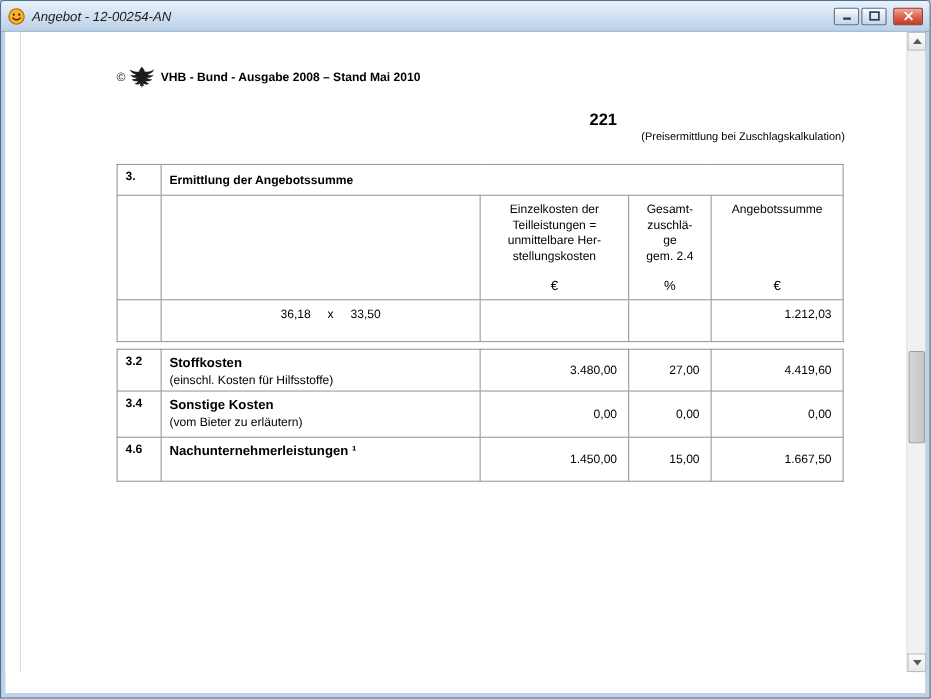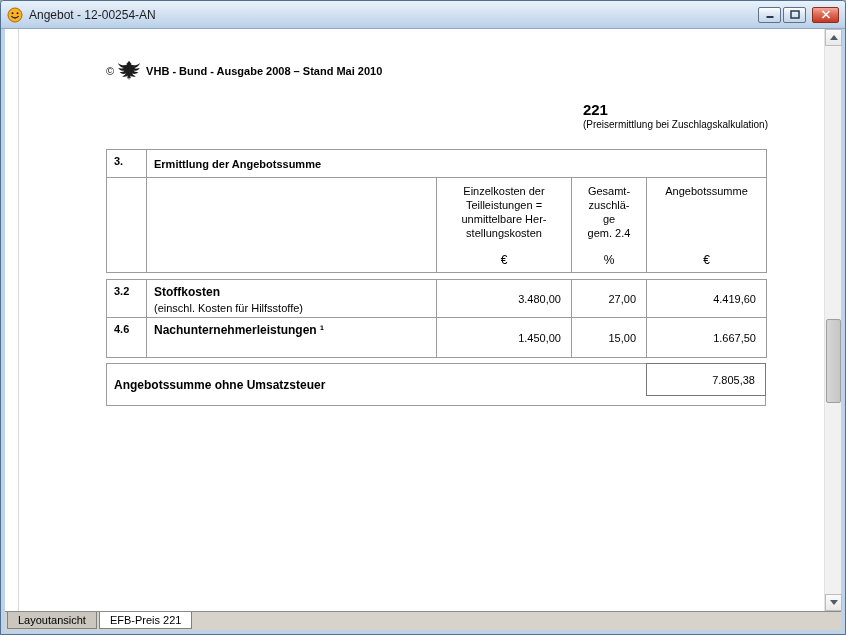--- a/index.html
+++ b/index.html
@@ -16,21 +16,21 @@
     border:1px solid #51708f;
     border-radius:4px 4px 0 0;
     box-sizing:border-box;
   }
   .titlebar{
     position:absolute;top:0;left:0;right:0;height:28px;
     background:linear-gradient(#e9f2fb,#d4e2f2 45%,#bfd4ea 90%,#b7cde5);
     border-bottom:1px solid #92a9c2;
     border-radius:3px 3px 0 0;
     display:flex;align-items:center;
-    padding:0 6px;box-sizing:border-box;
+    padding:0 6px;box-sizing:border-box;font-style:italic;
   }
   .title-text{font-size:12px;color:#1c1c1c;margin-left:6px;}
   .win-buttons{margin-left:auto;display:flex;gap:2px;align-items:center;}
   .win-btn{
     width:23px;height:16px;border:1px solid #5f7186;border-radius:2px;
     background:linear-gradient(#fdfeff,#dde7f2 45%,#c6d6e8);
     display:flex;align-items:center;justify-content:center;
     box-sizing:border-box;padding:0;cursor:default;
   }
   .win-btn.close{
@@ -55,21 +55,21 @@
     position:absolute;left:101px;top:30px;
     display:flex;align-items:center;
   }
   .copy-mark{font-size:11px;color:#222;margin-right:3px;}
   .eagle{margin-right:5px;display:block;}
   .edition-text{font-size:11px;font-weight:bold;color:#000;}
   .form-id{
     position:absolute;right:56px;top:72px;text-align:left;
   }
   .form-number{font-size:15px;font-weight:bold;line-height:18px;}
-  .form-subtitle{font-size:10px;line-height:12px;}
+  .form-subtitle{font-size:10px;line-height:12px;margin-left:47px;}
   
   .form-wrap{position:absolute;left:101px;top:120px;width:662px;}
   table.fbox{border-collapse:collapse;table-layout:fixed;width:660px;background:#fff;}
   table.fbox td{
     border:1px solid #9c9c9c;padding:0;vertical-align:top;
     font-size:11px;color:#000;overflow:hidden;
   }
   .gap6{height:6px;}
   .gap5{height:5px;}
   .numcell{font-weight:bold;font-size:12px;padding:5px 0 0 7px !important;}
@@ -229,20 +229,27 @@
               <span class="unit">%</span>
             </div>
                 </td>
             <td>
                   <div class="hcell">
               <span class="pre-line">Angebotssumme</span>
               <span class="unit">€</span>
             </div>
                 </td>
           </tr>
+          <tr style="height:38px">
+            <td></td>
+            <td class="calc">36,18     x     33,50</td>
+            <td></td>
+            <td></td>
+            <td class="val top">1.212,03</td>
+          </tr>
         </tbody>
           </table>
 
         <div class="gap6"></div>
 
         <table class="fbox">
           <colgroup>
               <col style="width:40px">
               <col style="width:290px">
               <col style="width:135px">
@@ -253,57 +260,53 @@
               <tr style="height:38px">
             <td class="numcell">3.2</td>
             <td class="desc">
               <div class="row-title">Stoffkosten</div>
               <div class="row-sub pre-line">(einschl. Kosten für Hilfsstoffe)</div>
             </td>
             <td class="val">3.480,00</td>
             <td class="val">27,00</td>
             <td class="val">4.419,60</td>
           </tr>
+          <tr style="height:42px">
+            <td class="numcell">3.4</td>
+            <td class="desc">
+              <div class="row-title">Sonstige Kosten</div>
+              <div class="row-sub pre-line">(vom Bieter zu erläutern)</div>
+            </td>
+            <td class="val">0,00</td>
+            <td class="val">0,00</td>
+            <td class="val">0,00</td>
+          </tr>
           <tr style="height:40px">
             <td class="numcell">4.6</td>
             <td class="desc">
               <div class="row-title">Nachunternehmerleistungen ¹</div>
             </td>
             <td class="val">1.450,00</td>
             <td class="val">15,00</td>
             <td class="val">1.667,50</td>
           </tr>
         </tbody>
           </table>
 
         <div class="gap5"></div>
 
-        <div class="footer-box">
-          <span class="footer-label">Angebotssumme ohne Umsatzsteuer</span>
-          <div class="total-box">
-            <span>7.805,38</span>
-          </div>
-        </div>
 
       </div>
     </div>
 
     <div class="scrollbar">
       <div class="sb-btn up">
           <span class="arr-up"></span>
         </div>
       <div class="sb-thumb"></div>
       <div class="sb-btn down">
           <span class="arr-down"></span>
         </div>
     </div>
 
-    <div class="tabbar">
-      <div class="tab">
-        <span>Layoutansicht</span>
-      </div>
-      <div class="tab active">
-        <span>EFB-Preis 221</span>
-      </div>
-    </div>
 
   </div>
 </div>
 
 </body></html>

